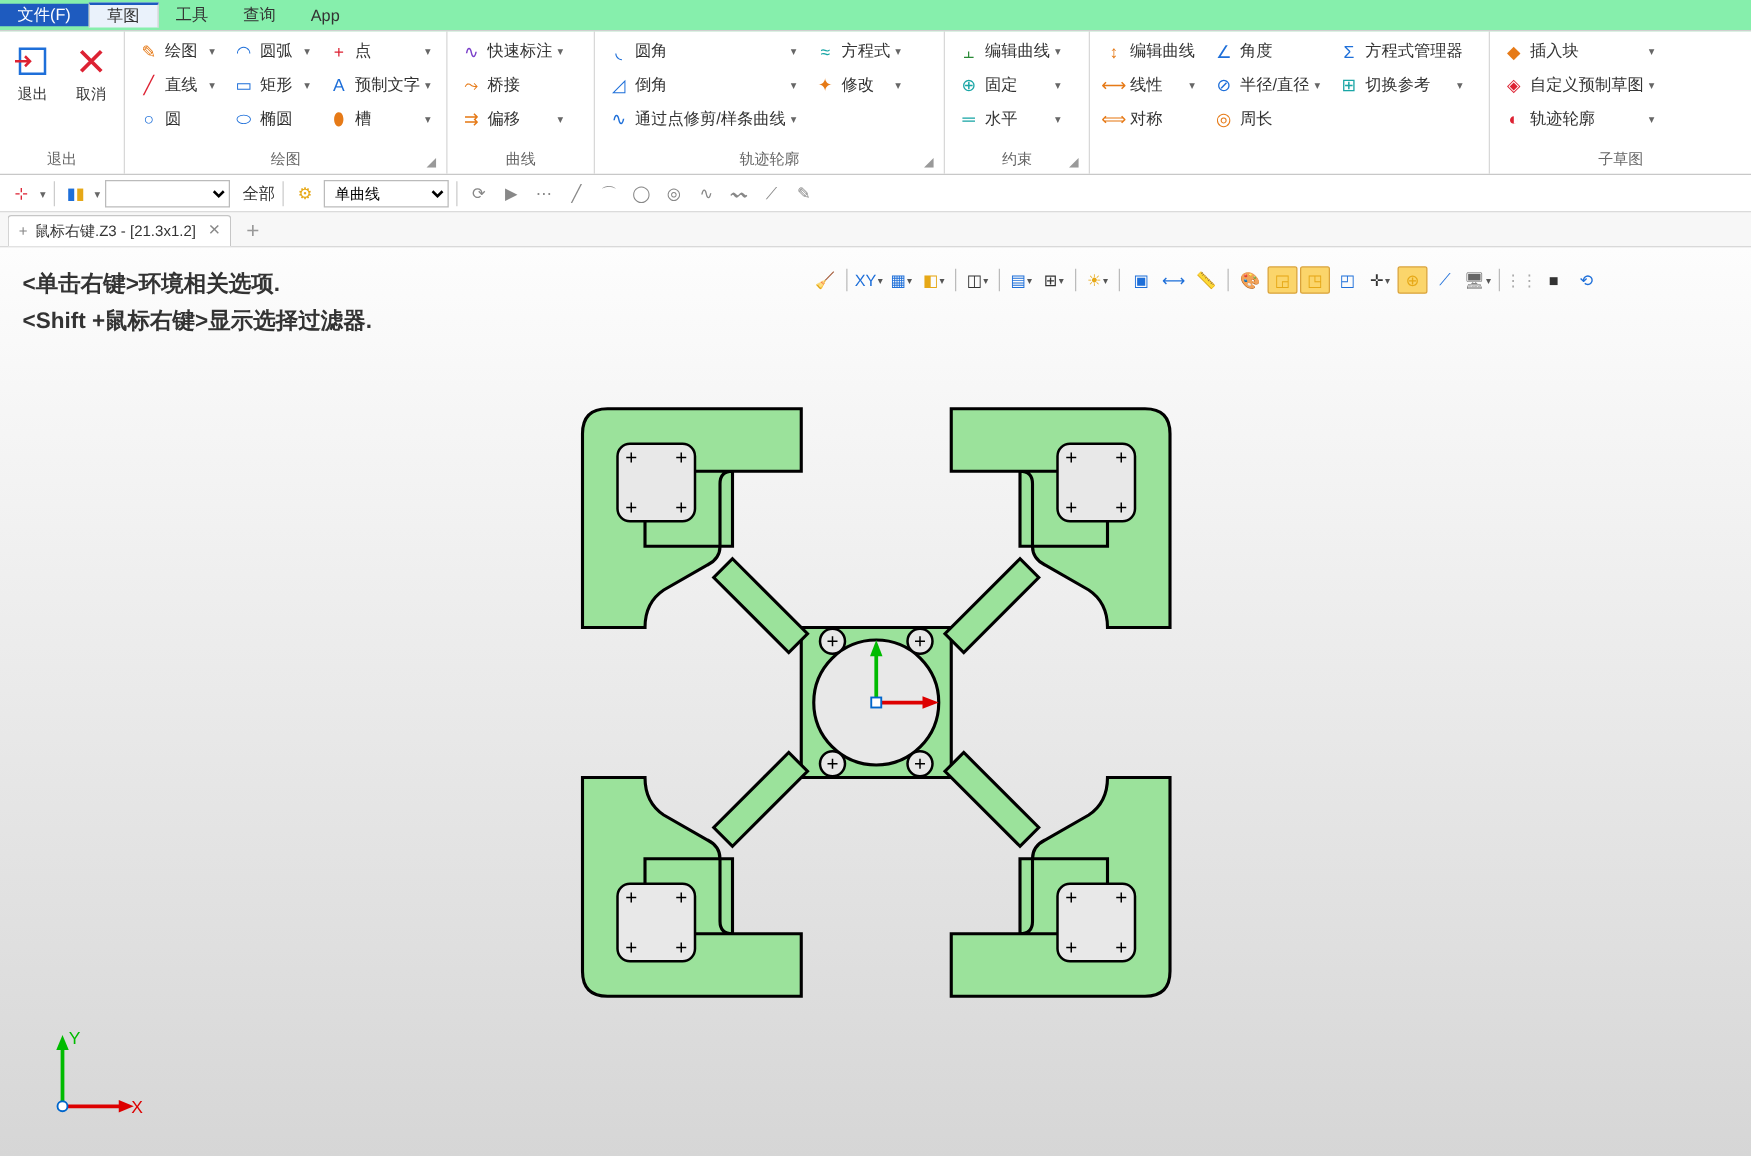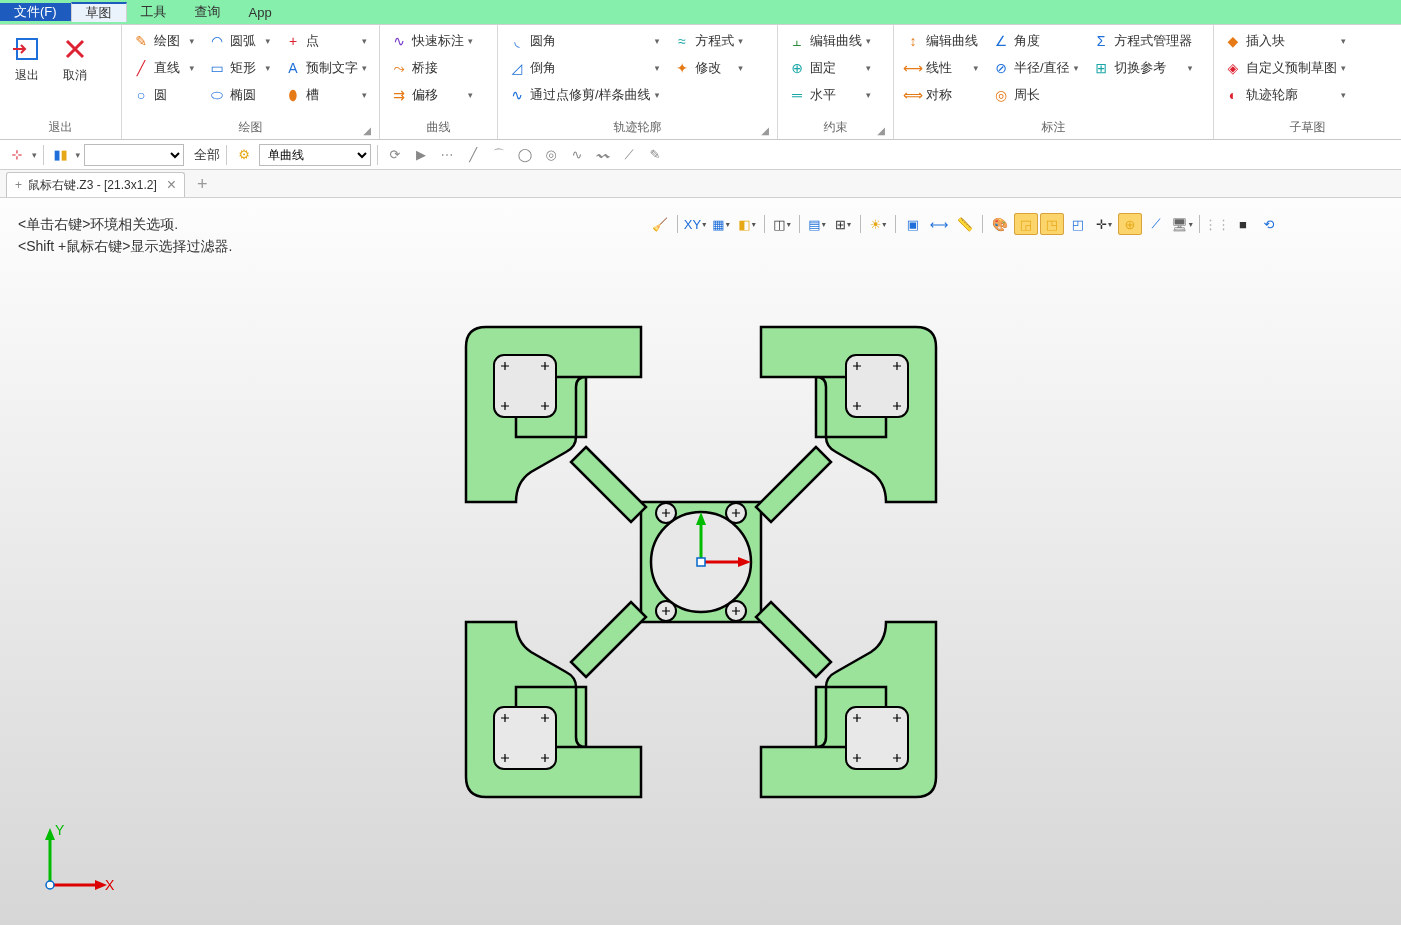--- a/index.html
+++ b/index.html
@@ -33,21 +33,21 @@
 .quickbar .sep { width:1px; height:20px; background:#ccc; margin:0 2px; }
 
 
 .doctabs { height:28px; background:#f7f7f7; border-bottom:1px solid #d0d0d0; display:flex; align-items:flex-end; padding-left:6px; }
 .doctab { height:25px; border:1px solid #c6c6c6; border-bottom:none; background:#fff; padding:0 8px; display:flex; align-items:center; gap:6px; font-size:12px; border-radius:3px 3px 0 0; }
 .doctab .close { color:#888; cursor:pointer; font-size:16px; padding-left:4px; }
 .addtab { margin-left:6px; color:#999; cursor:pointer; font-size:18px; padding:2px 6px; }
 
 
 .canvas-wrap { position:absolute; top:198px; left:0; right:0; bottom:0; background:linear-gradient(#fdfdfd,#d6d6d6); overflow:hidden; }
-.hints { position:absolute; top:15px; left:18px; font-size:14px; color:#333; line-height:1.6; }
+.hints { position:absolute; top:15px; left:18px; font-size:18px; color:#333; line-height:1.6;font-weight:bold; }
 .viewbar { position:absolute; top:15px; right:120px; display:flex; gap:2px; align-items:center; }
 .viewbar .vb { width:24px; height:22px; display:flex; align-items:center; justify-content:center; cursor:pointer; border-radius:2px; }
 .viewbar .vb.on { background:#fbd56b; border:1px solid #d9a23a; }
 .viewbar .vb .dd { font-size:8px; color:#555; margin-left:1px; }
 .viewbar .vsep { width:1px; height:18px; background:#bbb; margin:0 3px; }
 
 
 .triad { position:absolute; left:35px; bottom:25px; }
 
 
@@ -62,21 +62,21 @@
 <div class="menubar">
   <div class="file">文件(F)</div>
   <div class="tab active">草图</div>
   <div class="tab">工具</div>
   <div class="tab">查询</div>
   <div class="tab">App</div>
 </div>
 
 <div class="ribbon">
 
-  <div class="panel" style="width:122px">
+  <div class="panel" style="width:100px">
     <div class="panel-body">
       <div class="bigbtn">
         <span class="ic">
             <svg width="32" height="32">
               <rect x="6" y="6" width="20" height="20" fill="none" stroke="#1e6fd9" stroke-width="2"></rect>
               <path d="M2 16 L14 16 M10 12 L14 16 L10 20" stroke="#d23" stroke-width="2" fill="none"></path>
             </svg>
           </span>
         <span class="lbl">退出</span>
       </div>
@@ -264,21 +264,20 @@
             <span class="ic blue">Σ</span>
             <span class="lbl">方程式管理器</span>
           </div>
         <div class="smallbtn">
             <span class="ic teal">⊞</span>
             <span class="lbl">切换参考</span>
             <span class="dd">▾</span>
           </div>
       </div>
     </div>
-    <div class="panel-title">标注</div>
   </div>
 
   <div class="panel" style="flex:1;border-right:none">
     <div class="panel-body">
       <div class="col">
         <div class="smallbtn">
             <span class="ic orange">◆</span>
             <span class="lbl">插入块</span>
             <span class="dd">▾</span>
           </div>
@@ -301,21 +300,21 @@
 <div class="quickbar">
   <span class="qbtn" style="color:#d23">⊹</span>
     <span style="font-size:9px;color:#666">▾</span>
   <span class="sep"></span>
   <span class="qbtn" style="color:#1e6fd9">▮<span style="color:#e6a817">▮</span></span>
     <span style="font-size:9px;color:#666">▾</span>
   <select class="dd-input"></select>
   <span style="margin-left:6px">全部</span>
   <span class="sep"></span>
   <span class="qbtn" style="color:#e6a817">⚙</span>
-  <select class="dd-input" style="width:112px"><option>单曲线</option></select>
+  <select class="dd-input" style="width:100px"><option>单曲线</option></select>
   <span class="sep"></span>
   <span class="qbtn gray">⟳</span>
   <span class="qbtn gray">▶</span>
   <span class="qbtn gray">⋯</span>
   <span class="qbtn gray">╱</span>
   <span class="qbtn gray">⌒</span>
   <span class="qbtn gray">◯</span>
   <span class="qbtn gray">◎</span>
   <span class="qbtn gray">∿</span>
   <span class="qbtn gray">〰</span>

